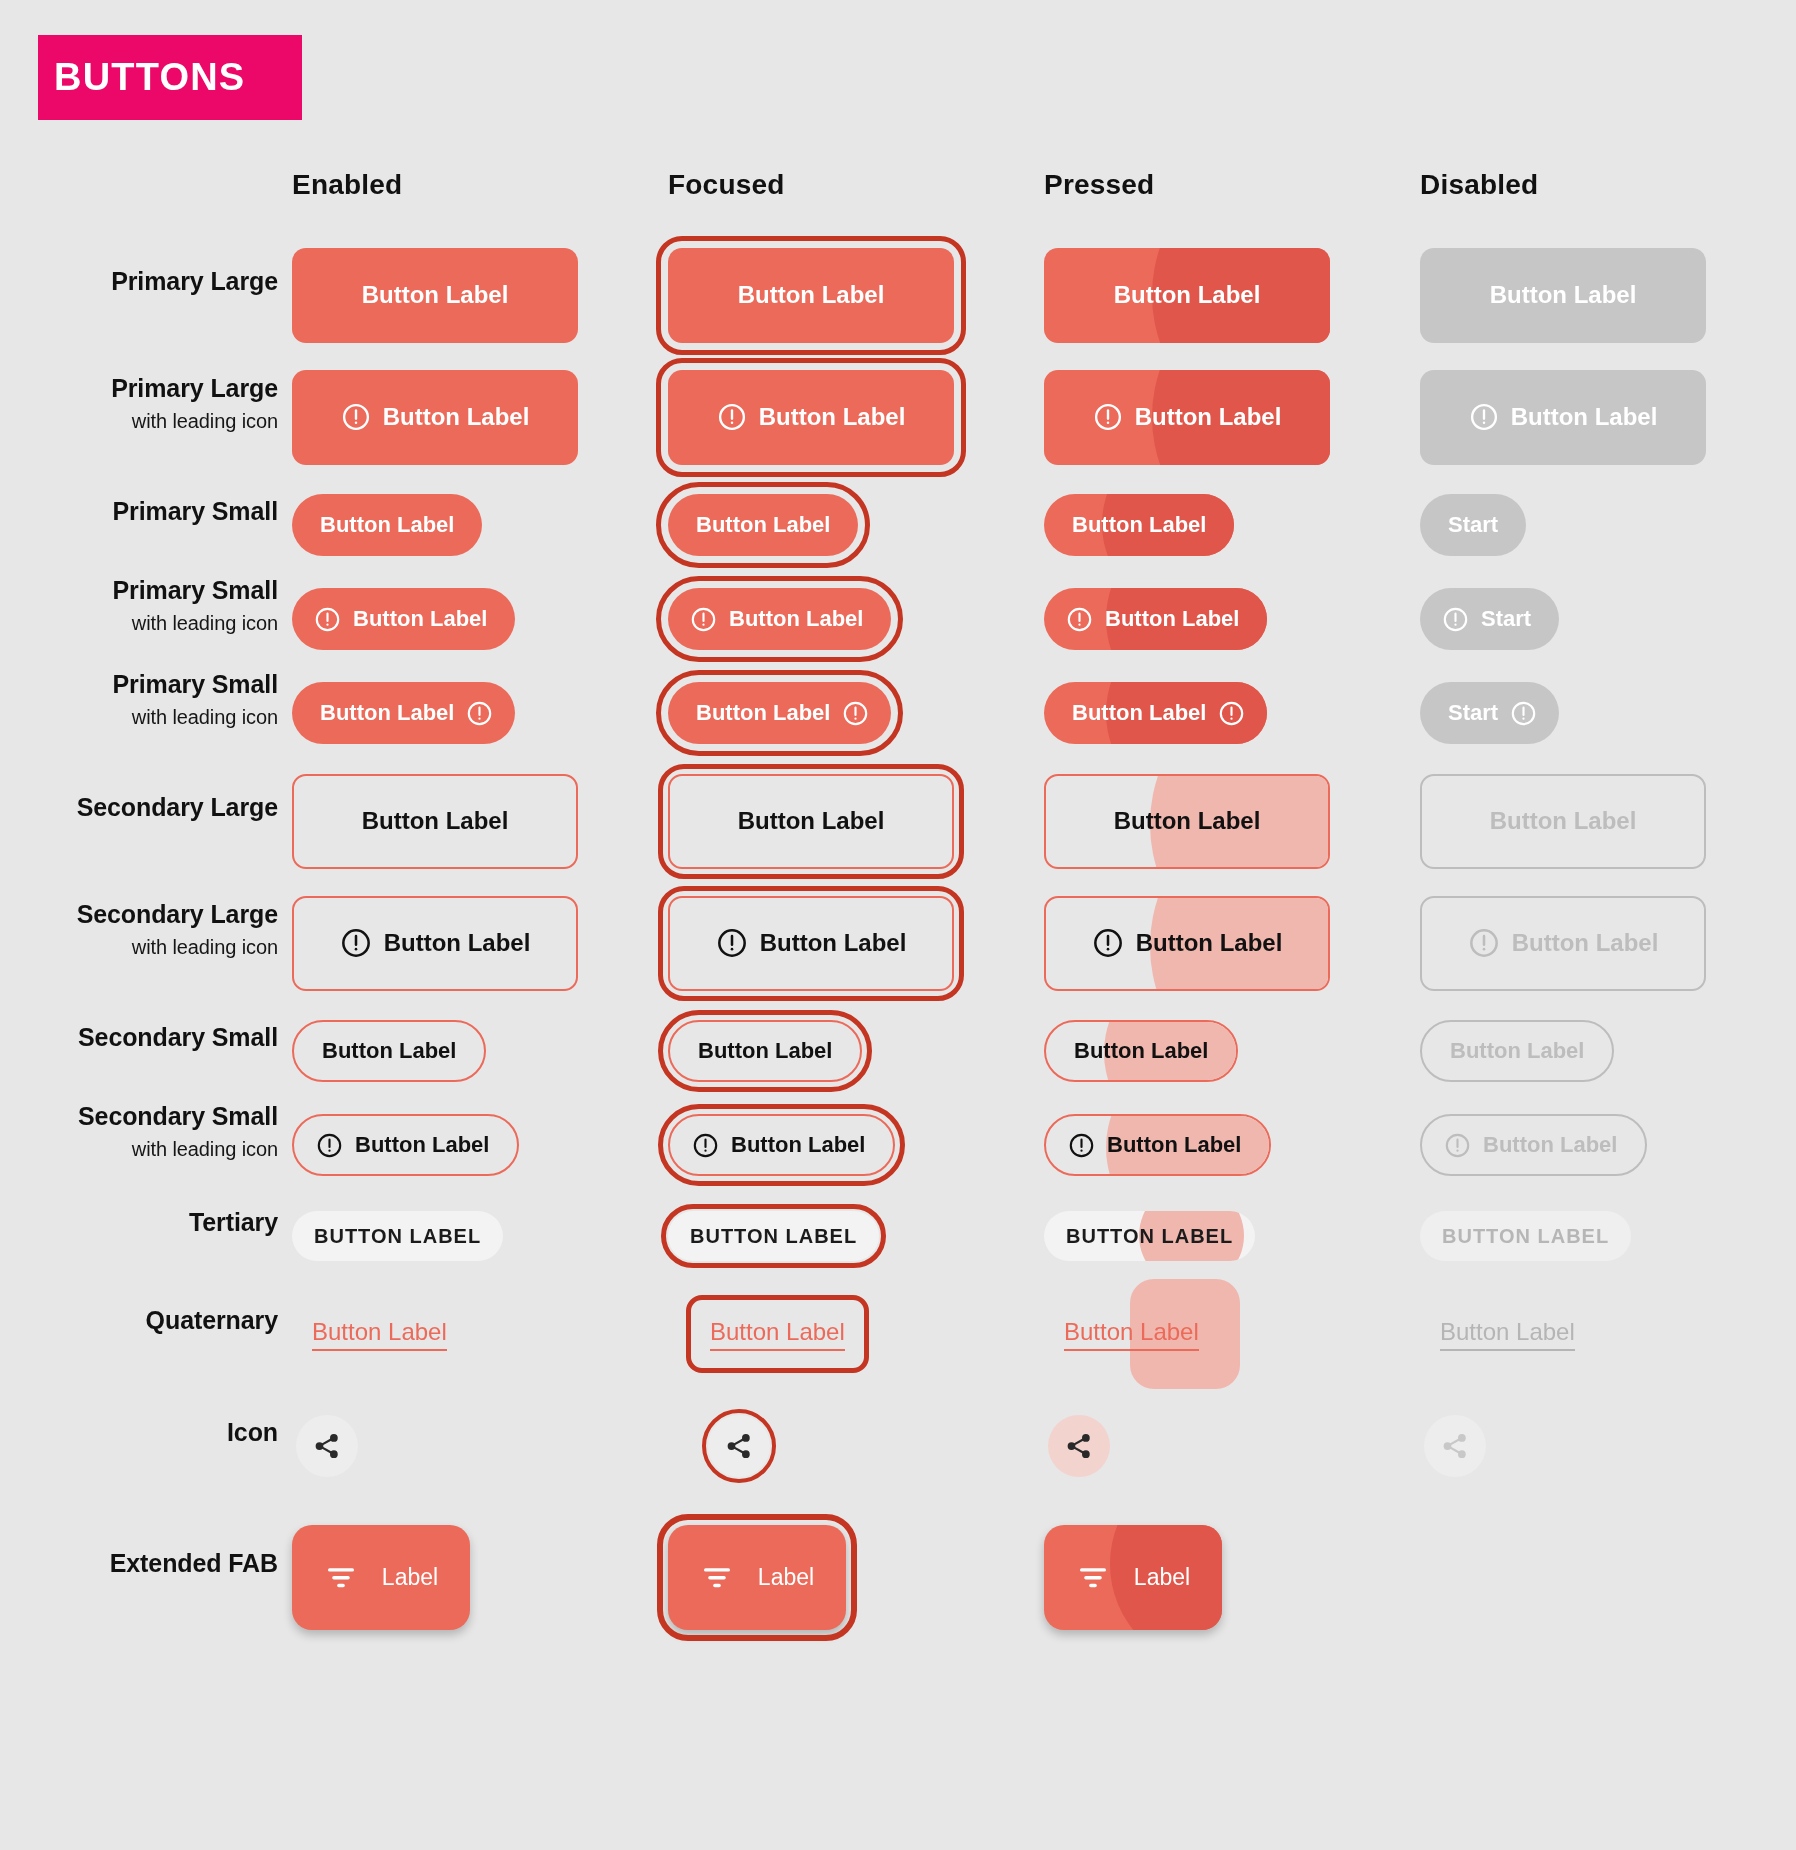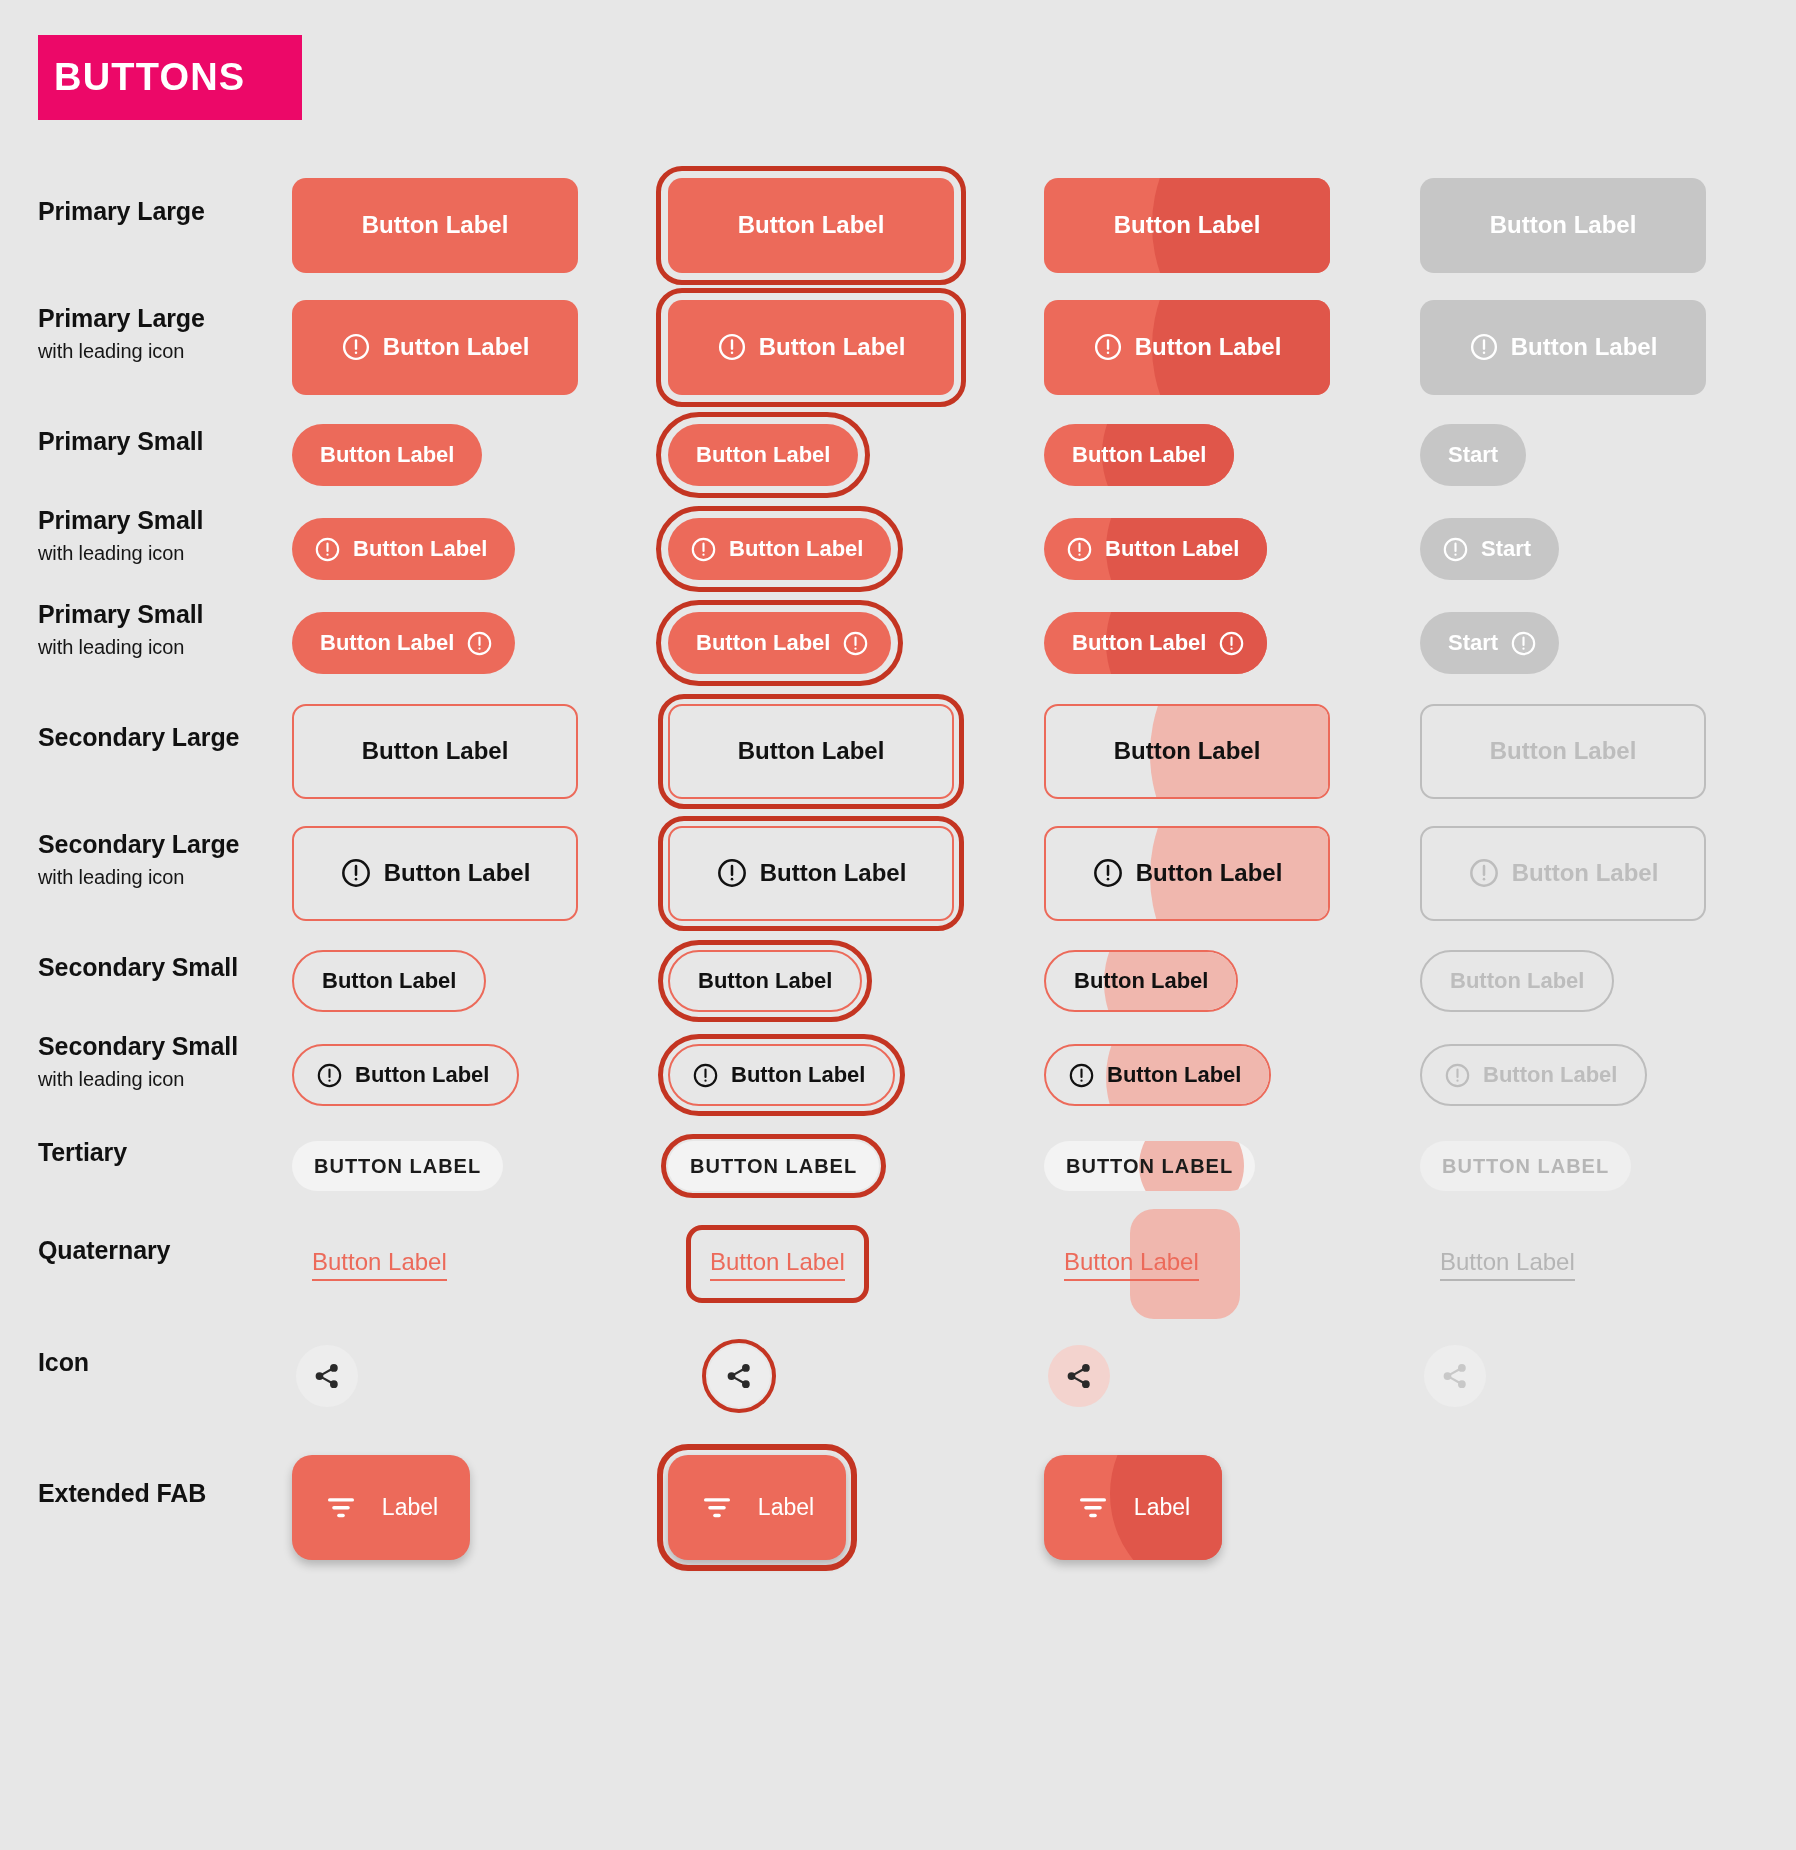--- a/index.html
+++ b/index.html
@@ -34,21 +34,21 @@
   }
   .row {
     display: flex;
     align-items: center;
     width: 1796px;
   }
   .cell-label {
     width: 292px;
     flex: 0 0 292px;
     padding-right: 14px;
-    text-align: left;
+    text-align: right;
     padding-left: 38px;
   }
   .cell {
     flex: 0 0 376px;
     width: 376px;
     display: flex;
     align-items: center;
     justify-content: flex-start;
     position: relative;
   }
@@ -230,20 +230,35 @@
 </style>
 </head>
 <body>
 
 <div class="title-badge">
   <span>BUTTONS</span>
 </div>
 
 <div class="grid">
 
+  <div class="row hdr-row">
+    <div class="cell-label"></div>
+    <div class="cell">
+      <span class="hdr">Enabled</span>
+    </div>
+    <div class="cell">
+      <span class="hdr">Focused</span>
+    </div>
+    <div class="cell">
+      <span class="hdr">Pressed</span>
+    </div>
+    <div class="cell">
+      <span class="hdr">Disabled</span>
+    </div>
+  </div>
 
   <div class="row" style="height:122px">
     <div class="cell-label">
       <div class="rlabel">Primary Large</div>
     </div>
     <div class="cell">
       <button class="btn lg primary">
         <span class="inner">
             <span>Button Label</span>
           </span>

